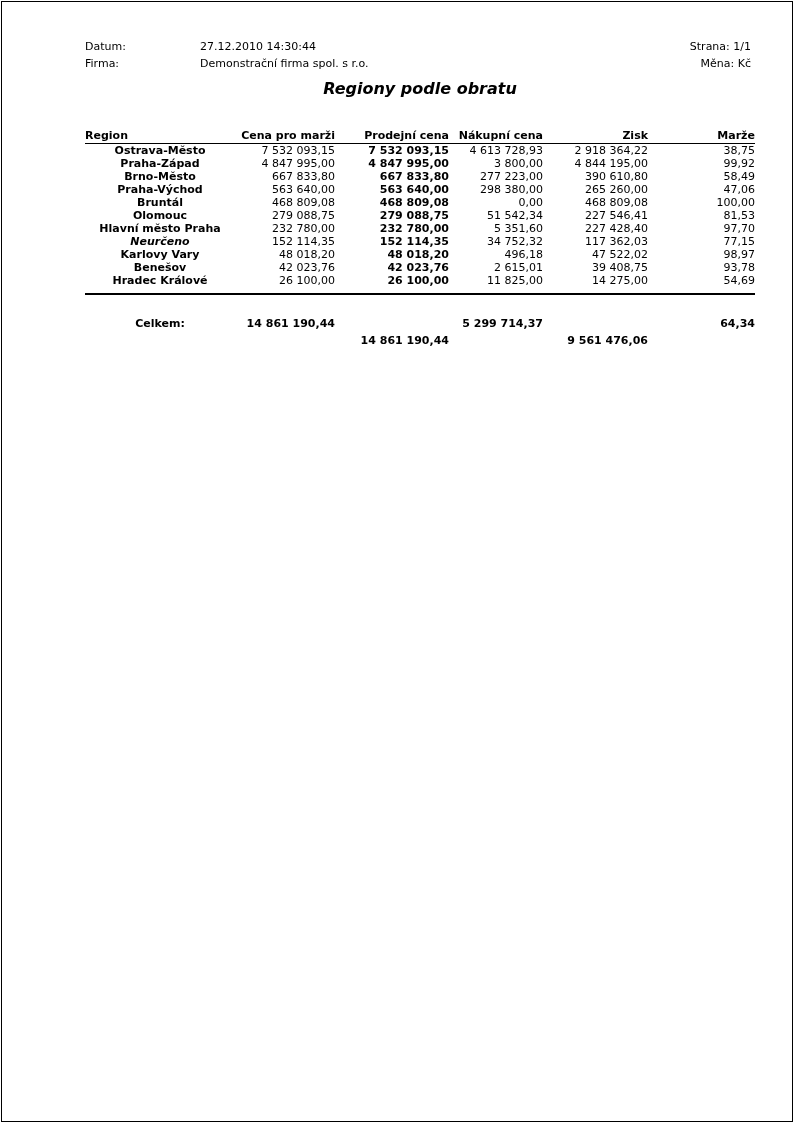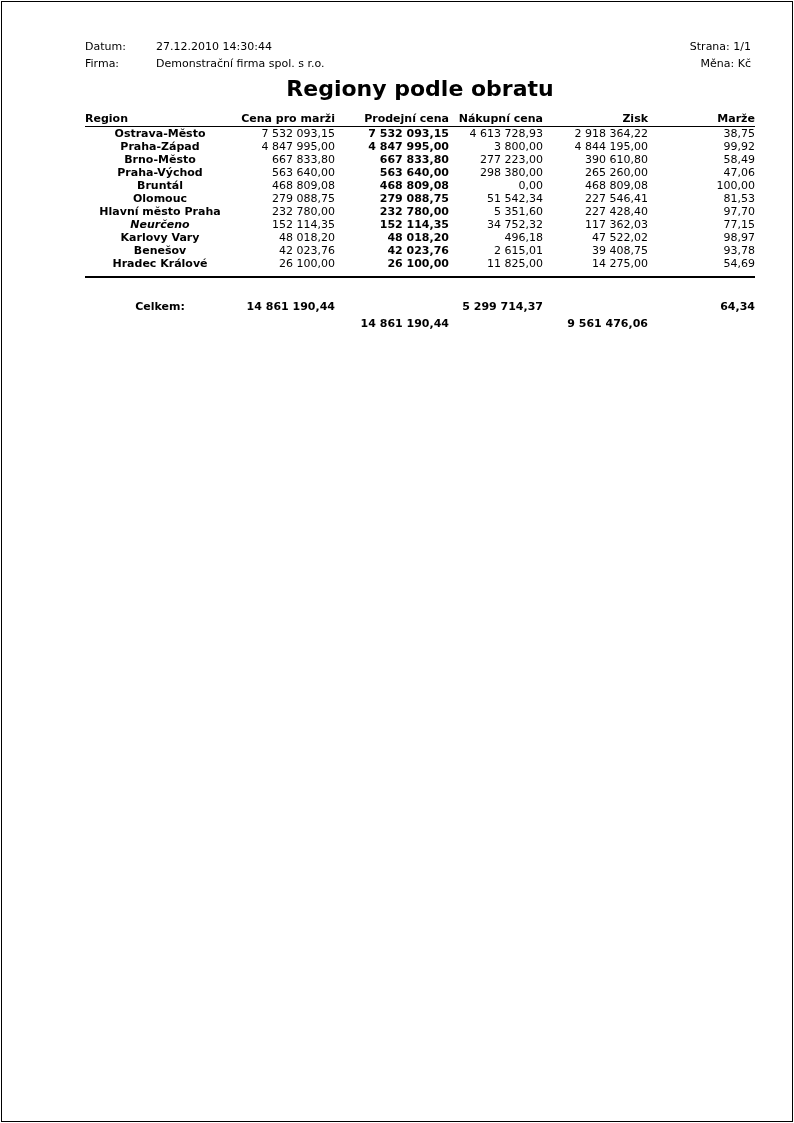--- a/index.html
+++ b/index.html
@@ -28,41 +28,42 @@
   
   .meta {
     position: absolute;
     top: 36px;
     left: 83px;
     right: 41px;
     display: flex;
     justify-content: space-between;
     align-items: flex-start;
   }
-  .meta-left .meta-row { display: flex; line-height: 17px; }
+  .meta-left .meta-row { display: flex; line-height: 17px; gap: 44px; }
   .meta-left .meta-label { width: 71px; }
   .meta-right { text-align: right; line-height: 17px; }
 
   
   .report-title {
     position: absolute;
     top: 72px;
     left: 83px;
     width: 670px;
     text-align: center;
-    font-size: 22px;
+    font-size: 16px;
     font-weight: bold;
     line-height: 30px;
     white-space: nowrap;
+    font-style: italic;
   }
 
   
   .table-wrap {
     position: absolute;
-    top: 110px;
+    top: 127px;
     left: 83px;
     width: 670px;
   }
   table {
     border-collapse: collapse;
     table-layout: fixed;
     width: 670px;
   }
   col.w-region   { width: 150px; }
   col.w-marzi    { width: 100px; }

